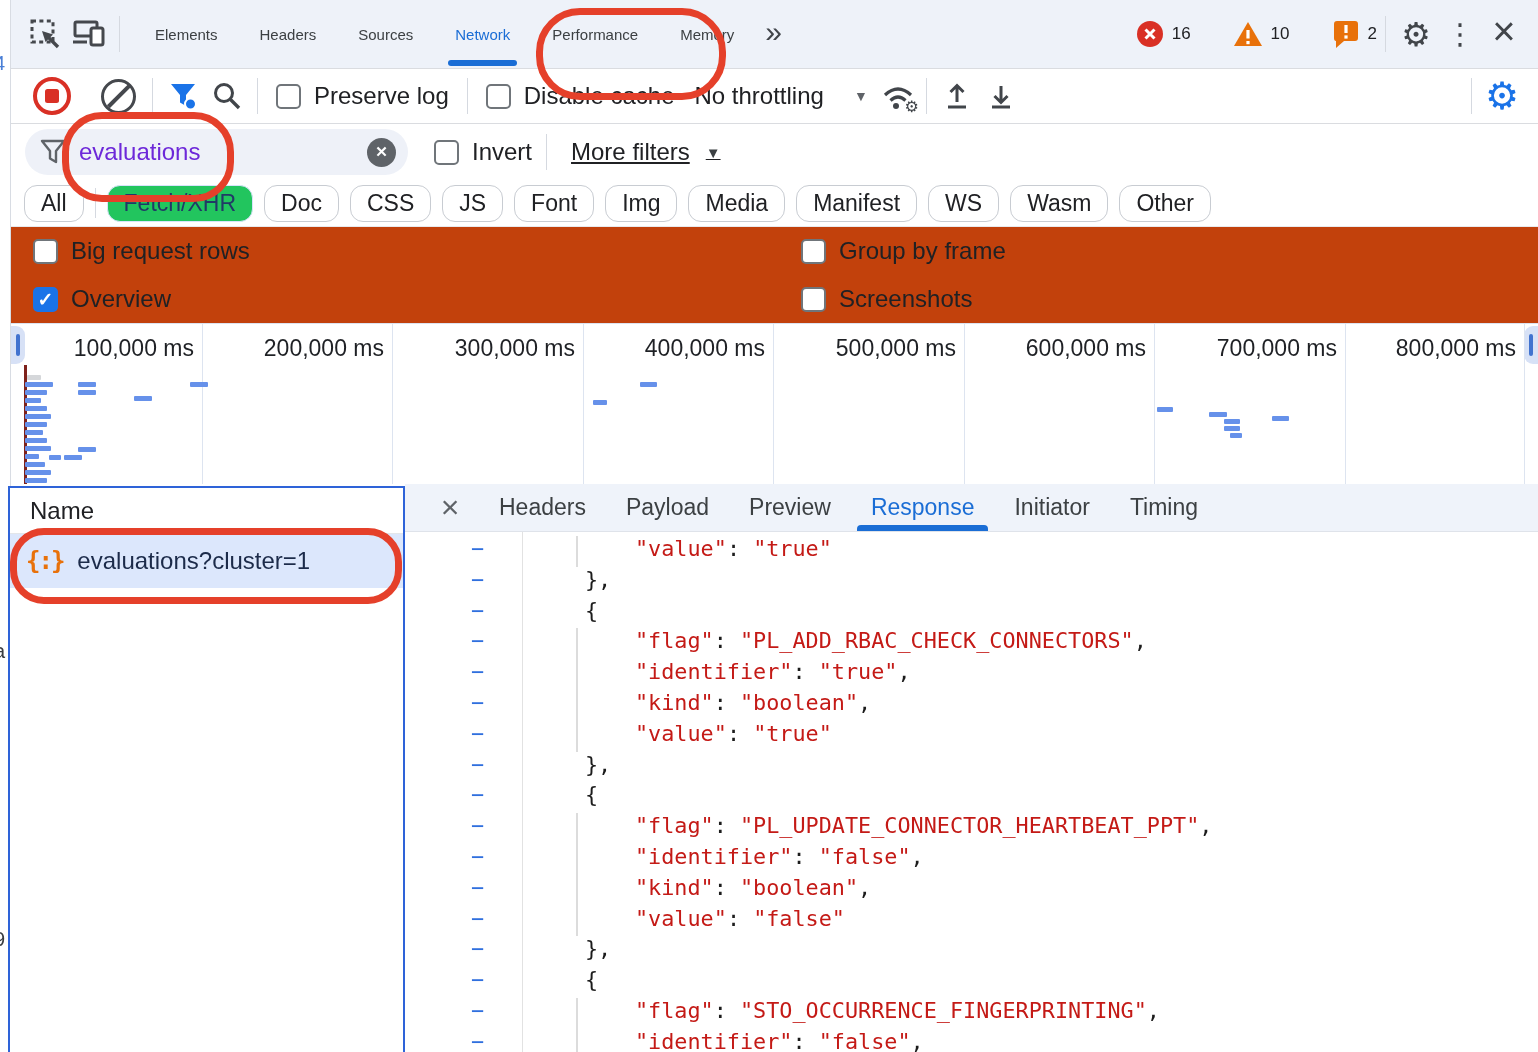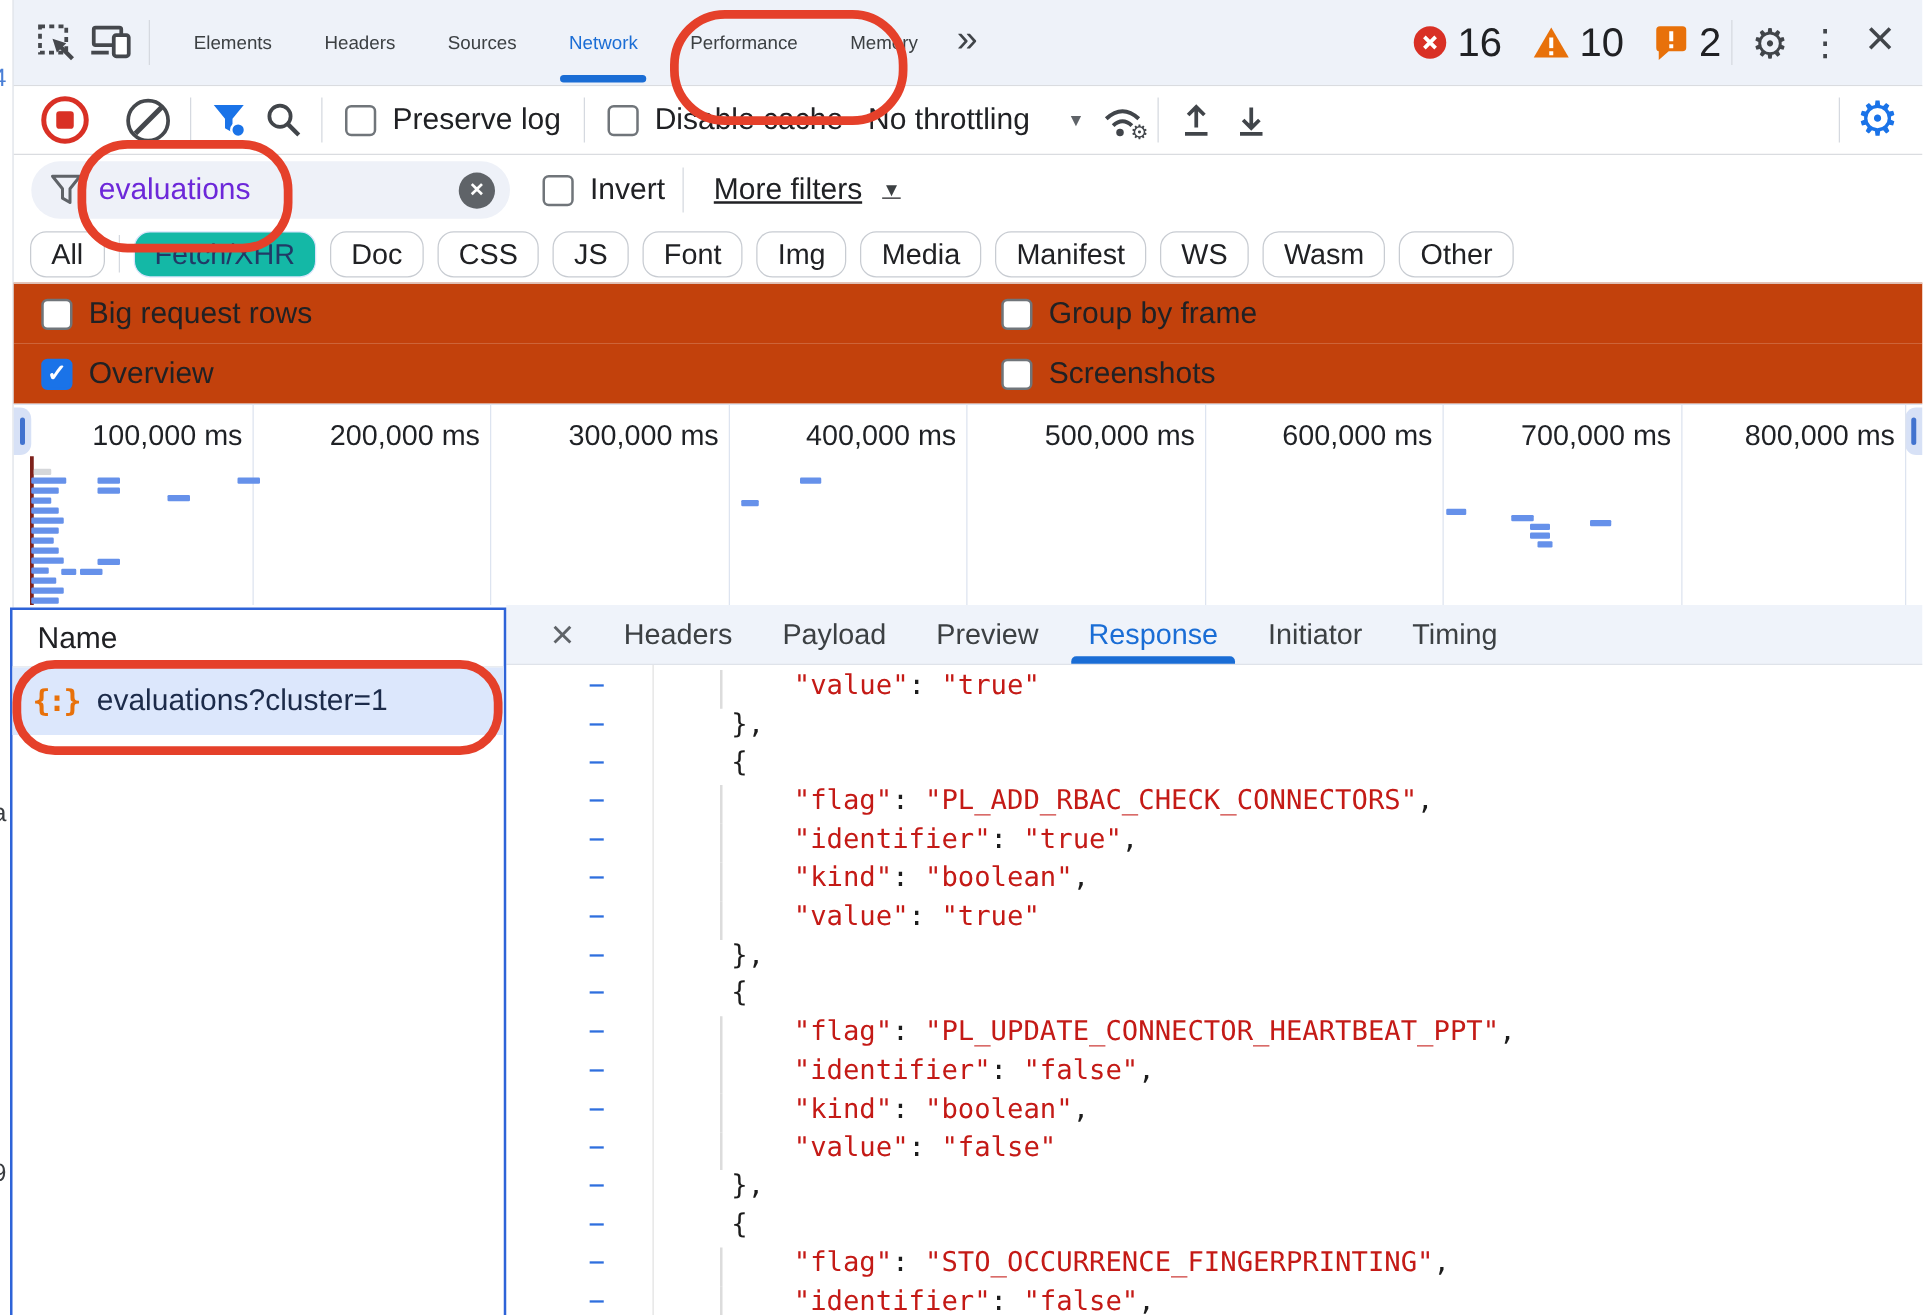--- a/index.html
+++ b/index.html
@@ -12,21 +12,21 @@
   .tabbar{height:68px;flex:0 0 68px;background:#eef2f9;border-bottom:1px solid #dadce0;
           display:flex;align-items:center;padding:0 12px 0 12px;}
   .icon-btn{display:flex;align-items:center;justify-content:center;width:44px;height:44px;flex:0 0 auto;}
   .vsep{width:1px;height:36px;background:#d5d9e0;margin:0 8px;flex:0 0 1px;}
   .tabs{display:flex;height:100%;align-items:stretch;margin-left:6px;}
   .tab{position:relative;display:flex;align-items:center;padding:0 21px;font-size:15px;color:#3c4043;cursor:default;}
   .tab.active{color:#1a6dd5;}
   .tab.active::after{content:"";position:absolute;left:14px;right:14px;bottom:2px;height:6px;
                      background:#1a6dd5;border-radius:4px;}
   .overflow{font-size:30px;color:#41454a;padding:0 10px;margin-top:-4px;}
-  .badges{margin-left:auto;display:flex;align-items:center;gap:10px;font-size:32px;}
+  .badges{margin-left:auto;display:flex;align-items:center;gap:28px;font-size:17px;}
   .badge{display:flex;align-items:center;gap:8px;margin-left:14px;}
   .kebab{font-size:29px;color:#41454a;}
   .closex{font-size:40px;color:#41454a;line-height:1;margin-top:-6px;}
   .gearchar{font-size:33px;color:#41454a;line-height:1;}
   
   .toolbar2{height:54px;flex:0 0 54px;background:#fff;border-bottom:1px solid #dadce0;
             display:flex;align-items:center;padding:0 14px;}
   .rec{width:30px;height:30px;border:4px solid #d93025;border-radius:50%;display:flex;align-items:center;justify-content:center;margin:0 8px;}
   .rec i{display:block;width:14px;height:14px;background:#d93025;border-radius:2.5px;}
   .block{position:relative;width:29px;height:29px;border:3.5px solid #45484d;border-radius:50%;margin:0 8px 0 22px;}
@@ -48,21 +48,21 @@
   .fpill .ftext{font-size:24px;color:#6d28d9;margin-left:12px;}
   .clearbtn{margin-left:auto;width:29px;height:29px;border-radius:50%;background:#5f6368;color:#fff;
             display:flex;align-items:center;justify-content:center;font-size:15px;font-weight:bold;}
   .filterrow .cb{margin-left:26px;}
   .morefilters{display:flex;align-items:center;font-size:24px;margin-left:10px;text-decoration:underline;}
   .morefilters .dd-arrow{color:#3c4043;font-size:15px;margin-left:16px;}
   
   .chiprow{height:46px;flex:0 0 46px;display:flex;align-items:center;padding:0 13px;gap:11px;background:#fff;}
   .chip{border:1.5px solid #c8ccd2;border-radius:13px;padding:4px 16px;font-size:23px;color:#202124;
         background:#fff;white-space:nowrap;}
-  .chip.active{background:#14b8a6;border-color:#d8e3fb;color:#213a66;}
+  .chip.active{background:#22c55e;border-color:#d8e3fb;color:#213a66;}
   .chiprow .vsep{height:30px;margin:0 0px;}
   
   .optrow{height:48px;flex:0 0 48px;display:flex;align-items:center;background:#c2410c;padding:0 22px;}
   .optrow.first{border-top:1px solid #e8eaee;}
   .optrow .cb:first-child{width:768px;flex:0 0 768px;}
   
   .overview{height:160px;flex:0 0 160px;position:relative;background:#fff;border-top:1px solid #dce3f0;}
   .gridline{position:absolute;top:0;bottom:0;width:1px;background:#dde4f0;}
   .ticklabel{position:absolute;top:11px;width:182px;text-align:right;font-size:23px;color:#1f2125;}
   .obar{position:absolute;height:5px;background:#6691ea;border-radius:1px;}

